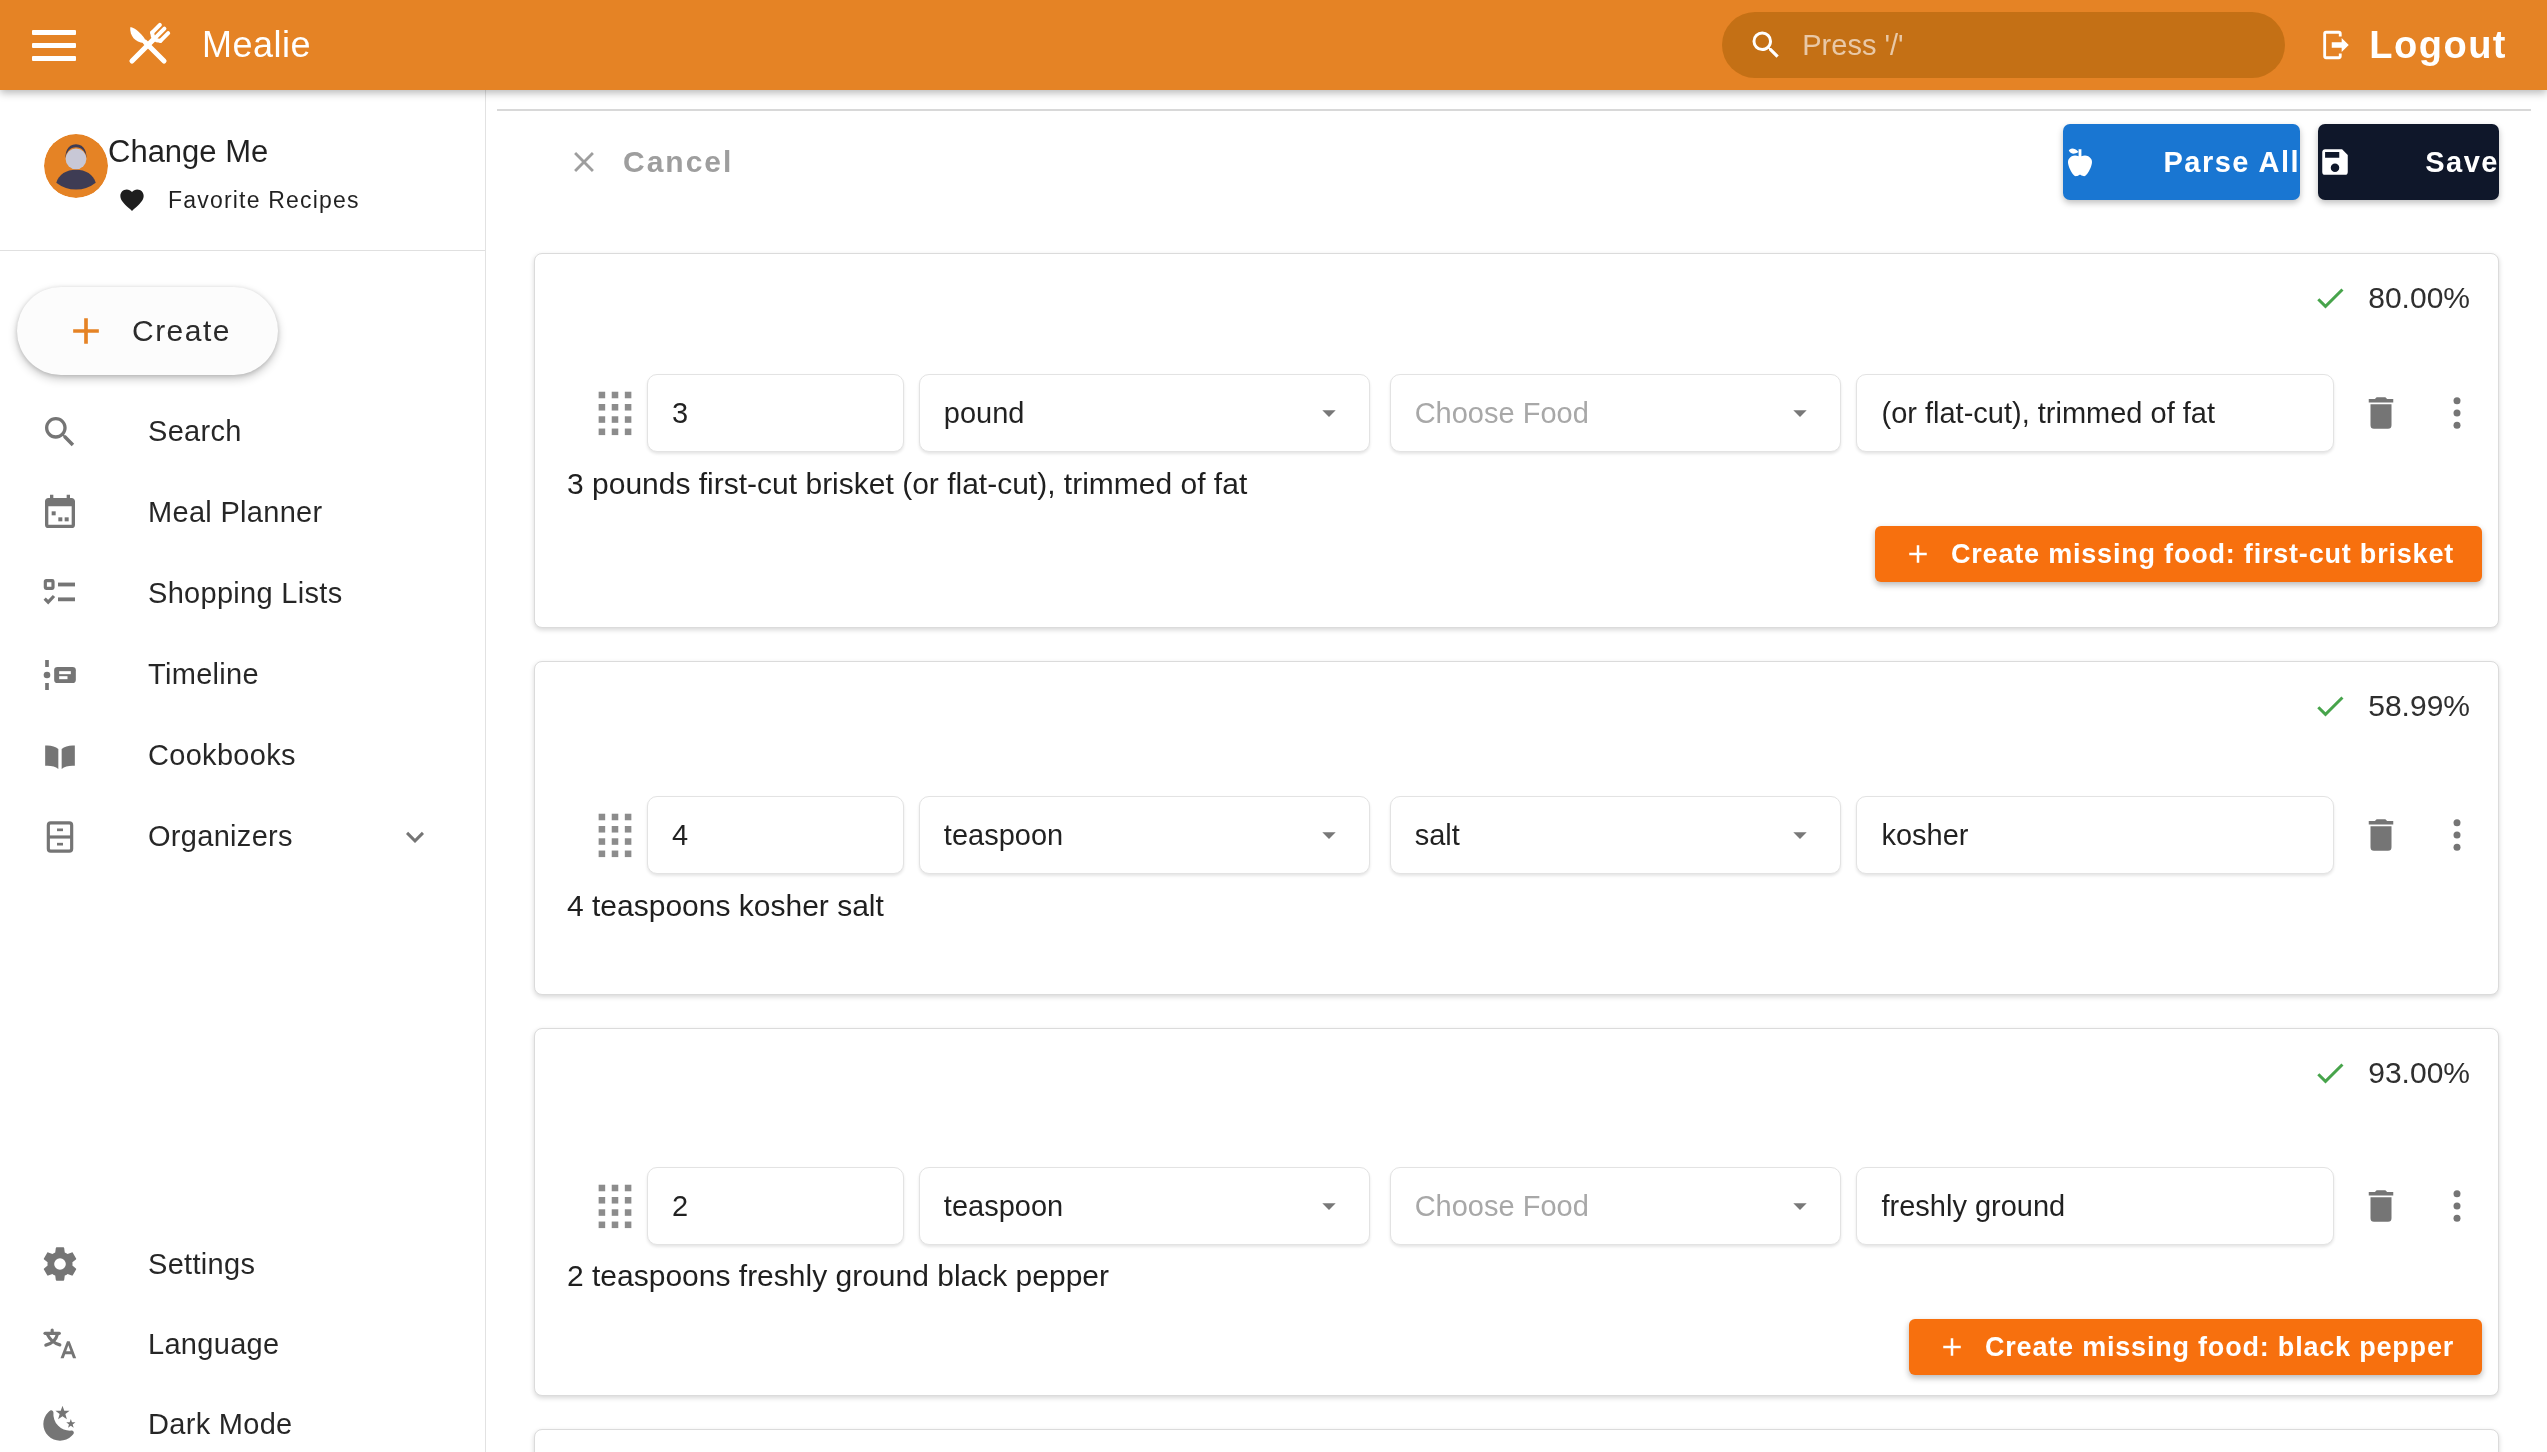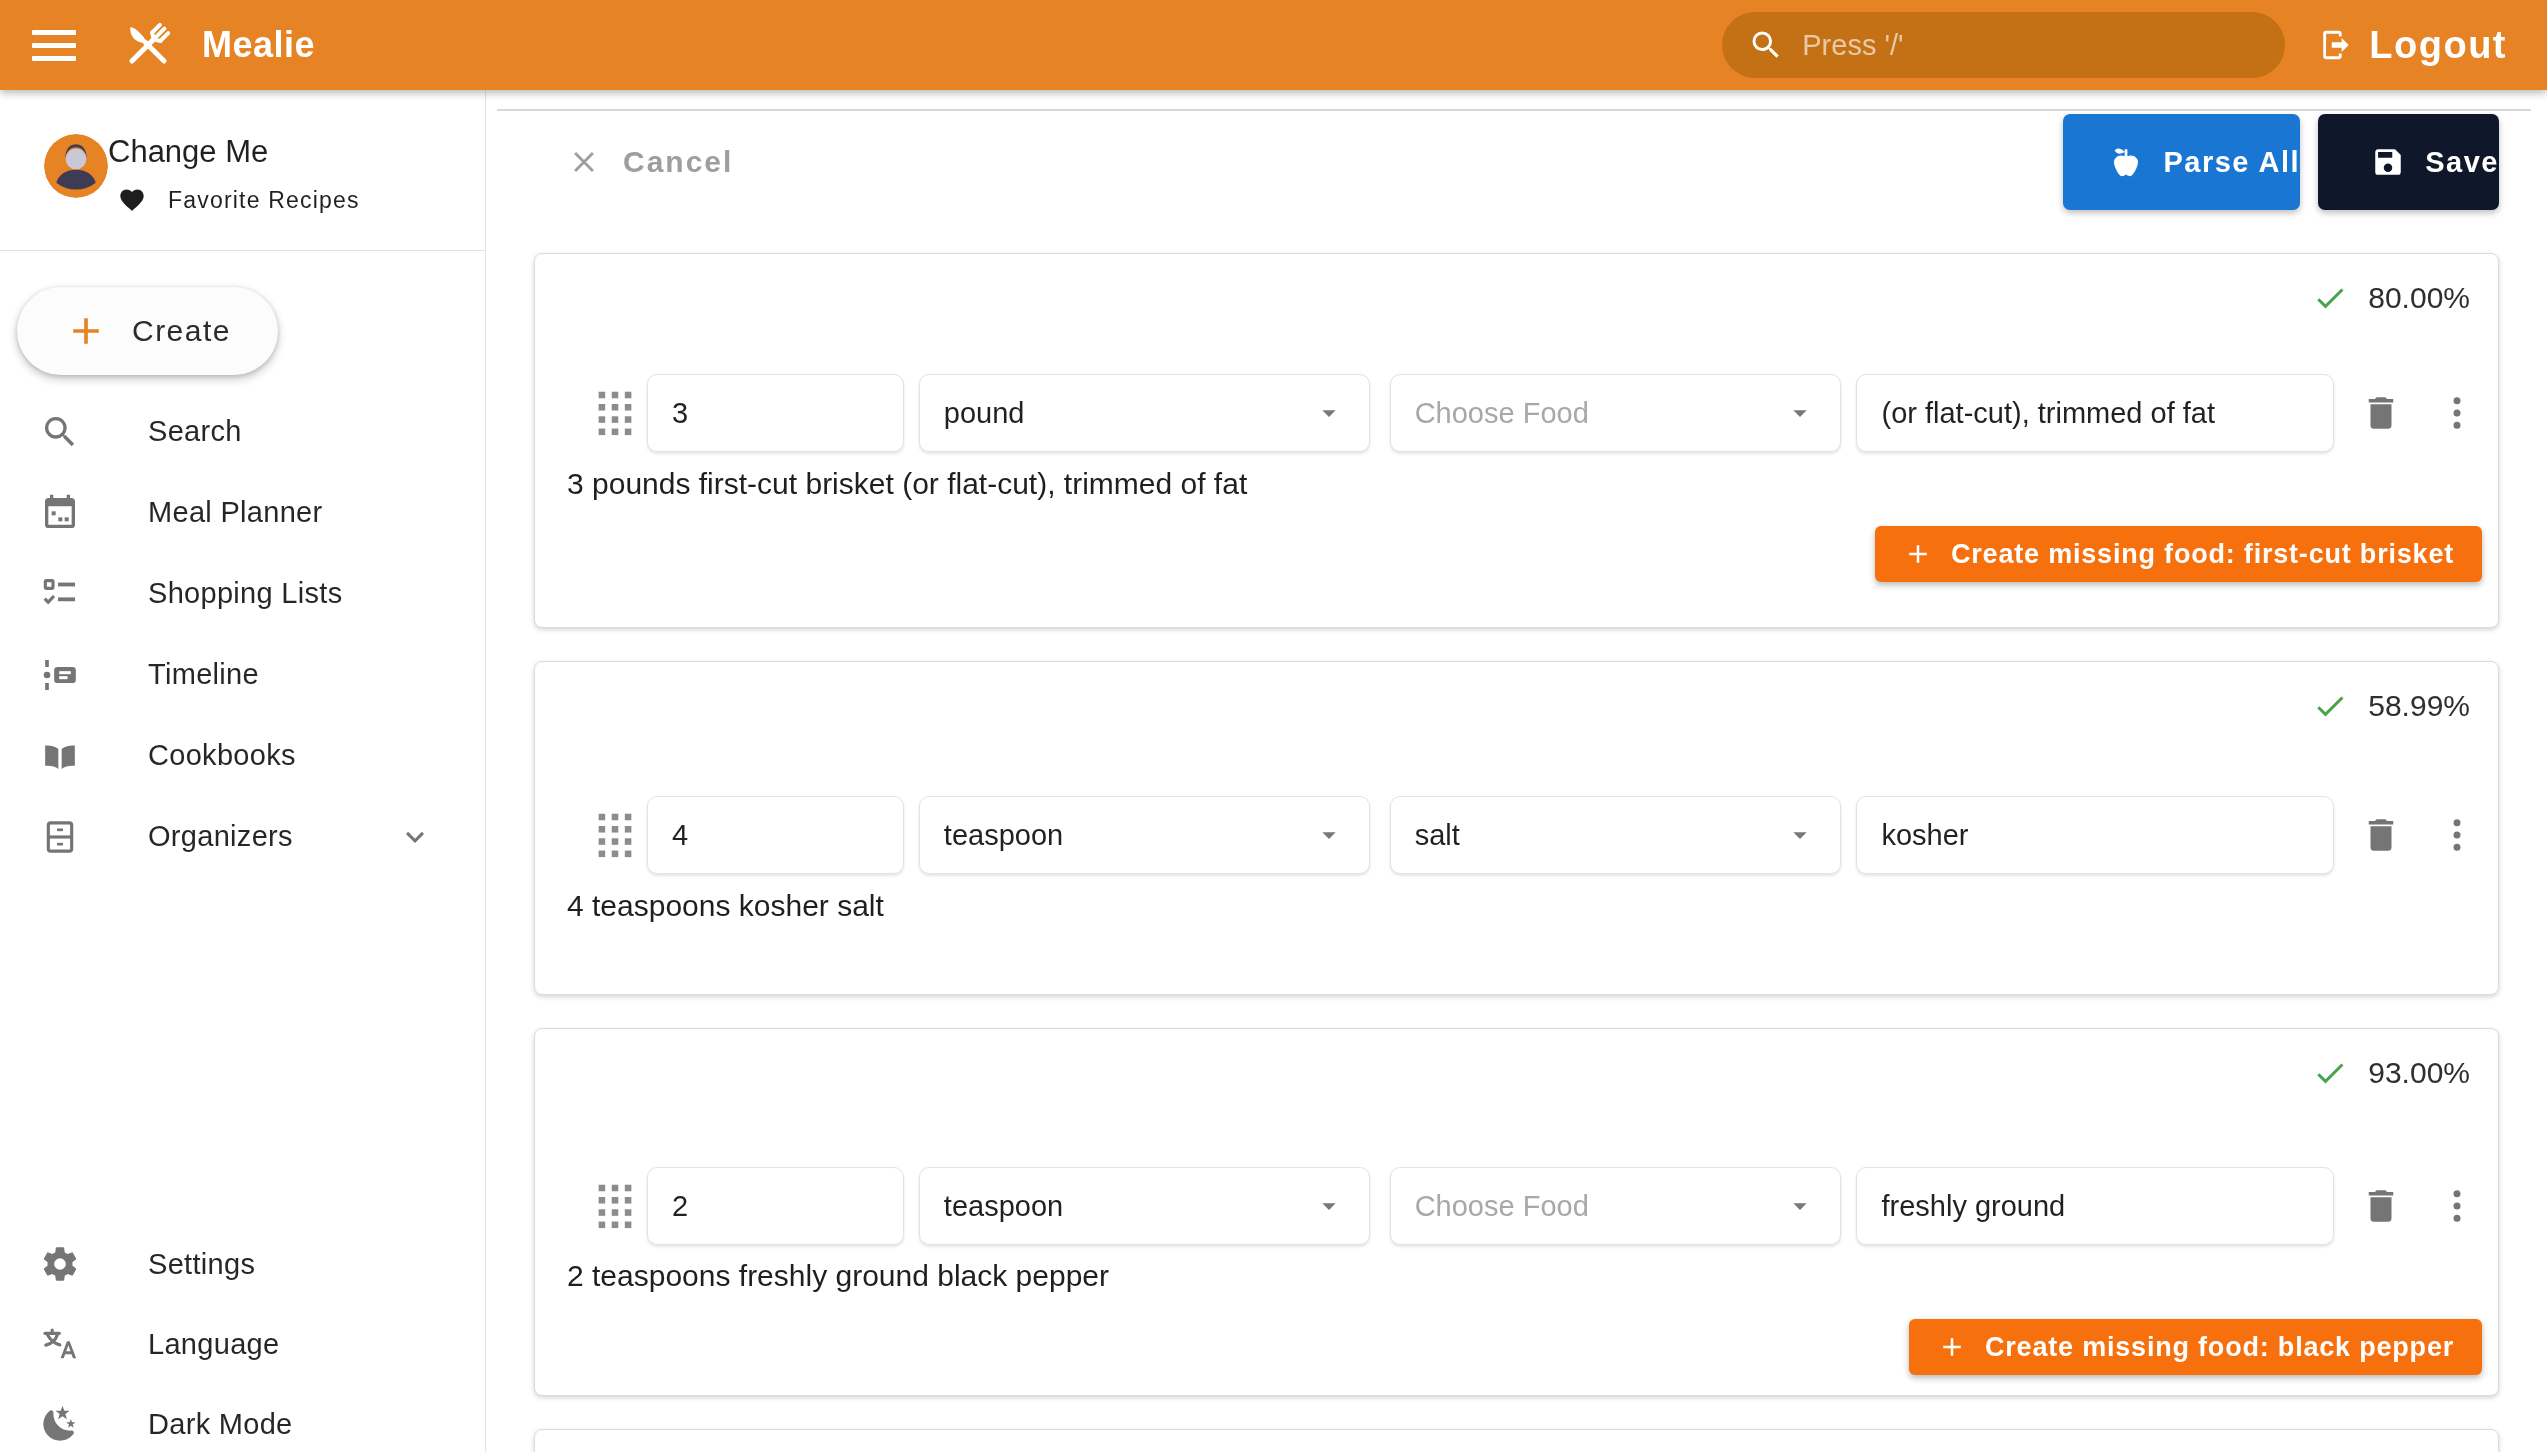--- a/index.html
+++ b/index.html
@@ -7,21 +7,21 @@
               font-family:"Liberation Sans", sans-serif; }
 
   
   .header { position:absolute; top:0; left:0; width:2547px; height:90px; background:#E58325;
             display:flex; align-items:center; z-index:20;
             box-shadow:0 3px 8px rgba(0,0,0,0.28); }
   .hamburger { width:44px; height:44px; margin-left:32px; display:flex; flex-direction:column;
                justify-content:center; gap:8px; cursor:pointer; }
   .hamburger span { display:block; height:5px; width:44px; background:#fff; border-radius:1px; }
   .logo { width:64px; height:64px; margin-left:40px; }
-  .app-title { color:#fff; font-size:36px; font-weight:700; margin-left:22px; letter-spacing:0.5px; }
+  .app-title { color:#fff; font-size:36px; font-weight:400; margin-left:22px; letter-spacing:0.5px; }
   .search-pill { margin-left:auto; width:563px; height:66px; border-radius:33px; background:#C47015;
                  display:flex; align-items:center; padding:0 26px; }
   .search-pill .ic { width:36px; height:36px; color:#fff; flex:0 0 auto; }
   .search-pill input { flex:1; margin-left:18px; background:transparent; border:none; outline:none;
                        font-size:29px; color:#fff; font-family:inherit; }
   .search-pill input::placeholder { color:rgba(255,255,255,0.62); }
   .logout-btn { display:flex; align-items:center; gap:16px; margin:0 40px 0 34px; color:#fff;
                 font-size:38px; font-weight:700; letter-spacing:1.5px; cursor:pointer; }
   .logout-btn .ic { width:34px; height:34px; }
 
@@ -50,21 +50,21 @@
   .side-footer .nav-item { height:80px; }
 
   
   .main { position:absolute; left:487px; top:90px; right:0; bottom:0; background:#fff; }
   .top-divider { position:absolute; top:19px; left:10px; right:16px; border-top:2px solid #D8D8D8; }
   .toolbar { position:absolute; top:34px; left:80px; right:48px; height:76px;
              display:flex; align-items:center; }
   .cancel-btn { display:flex; align-items:center; gap:22px; color:#9E9E9E; font-size:30px;
                 font-weight:700; letter-spacing:2px; cursor:pointer; }
   .cancel-btn .ic { width:34px; height:34px; }
-  .btn { height:96px; border-radius:7px; display:flex; align-items:center; justify-content:flex-end;
+  .btn { height:76px; border-radius:7px; display:flex; align-items:center; justify-content:space-between;
          gap:20px; color:#fff; font-size:29px; font-weight:700; letter-spacing:1.5px; cursor:pointer;
          box-shadow:0 3px 6px rgba(0,0,0,0.25); }
   .btn .ic { width:34px; height:34px; }
   .parse-btn { margin-left:auto; background:#1976D2; width:237px; }
   .save-btn { margin-left:18px; background:#0f172a; width:181px; }
 
   .cards { position:absolute; top:163px; left:47px; width:1965px; }
   .card { position:relative; background:#fff; border:1px solid #DBDBDB; border-radius:8px;
           box-shadow:0 2px 5px rgba(0,0,0,0.16); margin-bottom:33px; }
   .conf { position:absolute; top:26px; right:28px; display:flex; align-items:center; gap:20px; }

